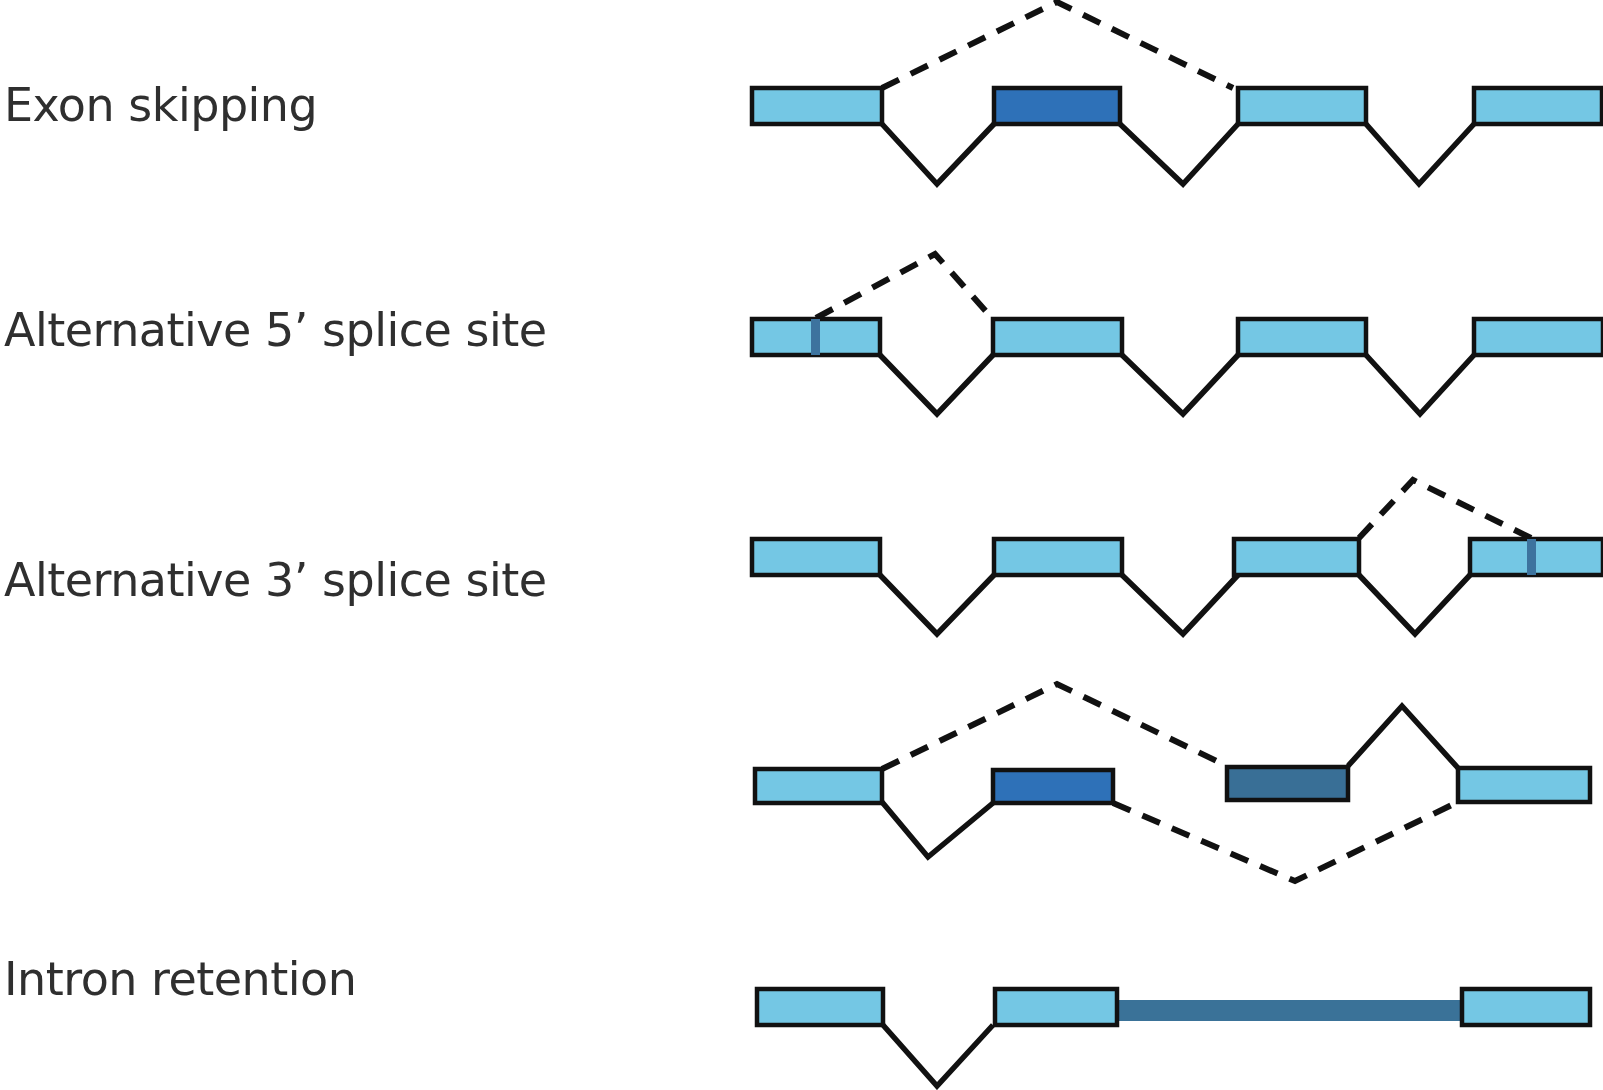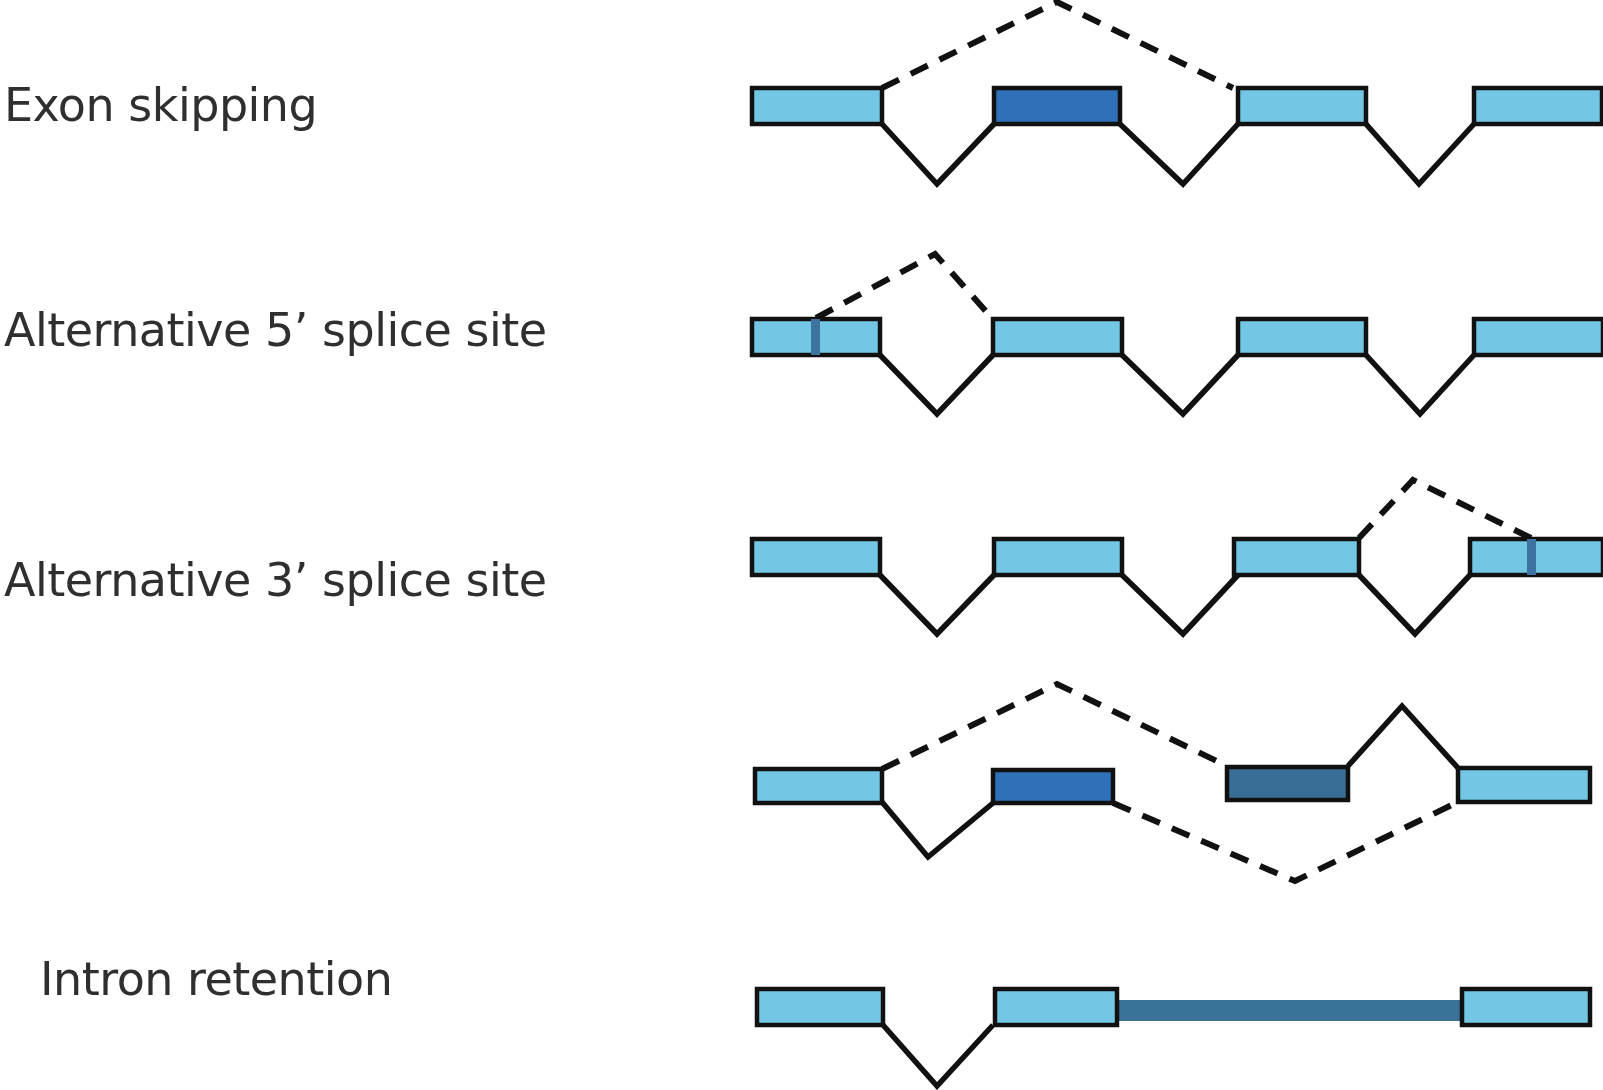--- a/index.html
+++ b/index.html
@@ -25,21 +25,21 @@
     left: 4px;
     font-size: 46px;
     line-height: 56px;
     letter-spacing: -0.5px;
     white-space: nowrap;
   }
   .lbl-1 { top: 77px; }
   .lbl-2 { top: 302px; }
   .lbl-3 { top: 520px; margin-top: 32px; }
   .lbl-4 { top: 731px; }
-  .lbl-5 { top: 951px; margin-left: 36px; }
+  .lbl-5 { top: 951px; }
 </style>
 </head>
 <body style="background: rgb(255, 255, 255);">
 
 <div class="stage">
 
   <svg class="diagram" width="1603" height="1090" viewBox="0 0 1603 1090">
 
     <g>
       <path d="M882 88 L1057 2 L1233 88" fill="none" stroke-width="6" stroke-dasharray="19 13" stroke="#111111"></path>

